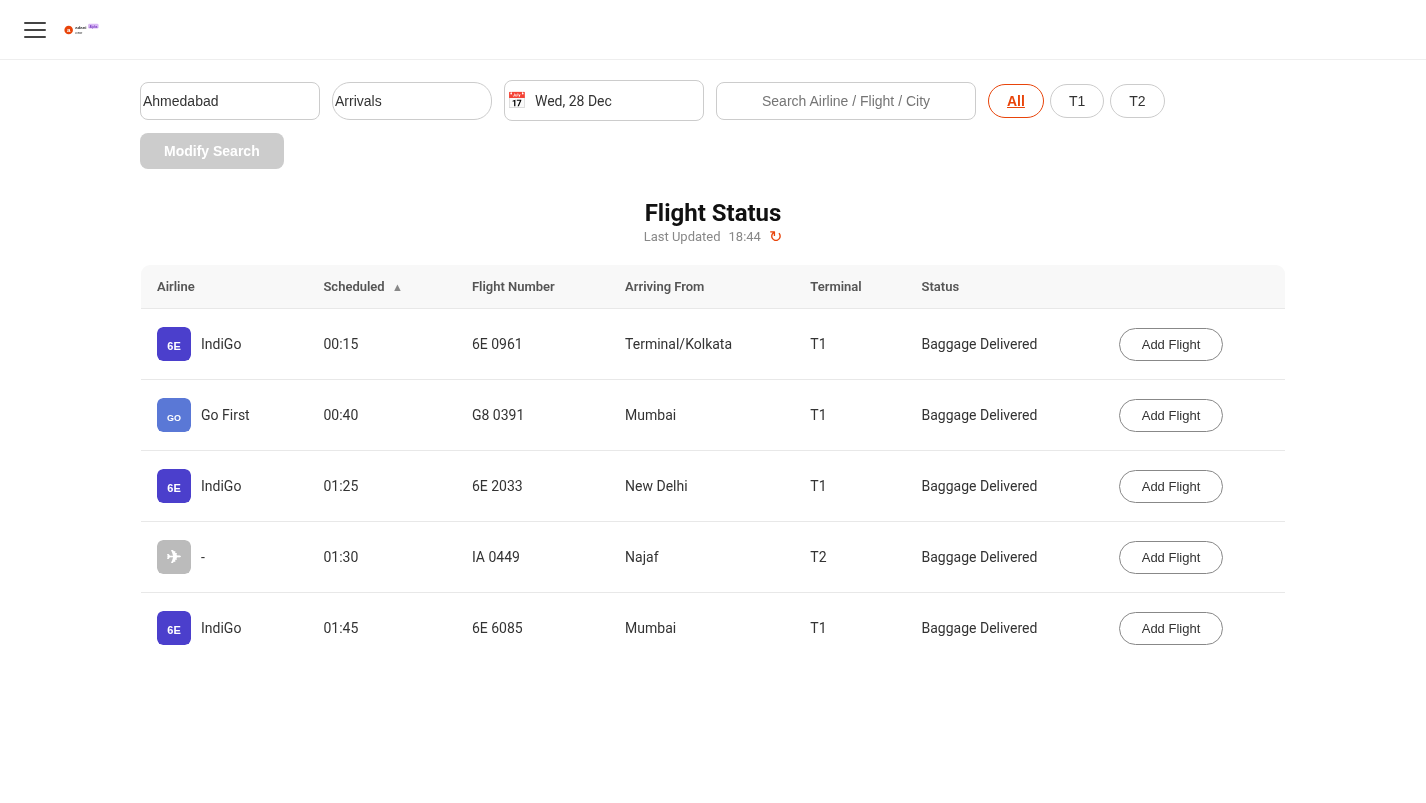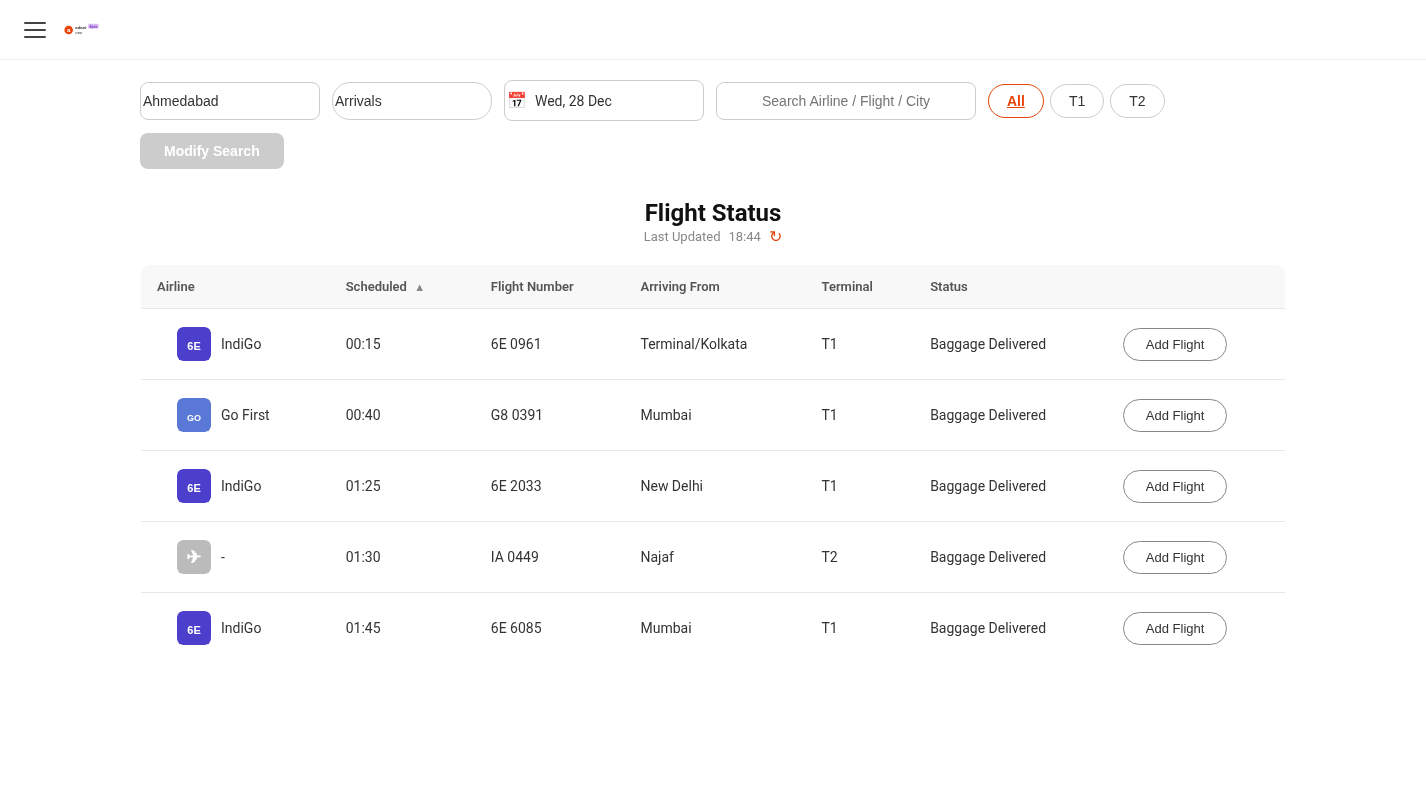--- a/index.html
+++ b/index.html
@@ -171,21 +171,20 @@
       height: 34px;
       border-radius: 6px;
       display: flex;
       align-items: center;
       justify-content: center;
       font-size: 10px;
       font-weight: bold;
       color: white;
       flex-shrink: 0;
       overflow: hidden;
-      margin-left: 20px;
     }
 
     .add-flight-btn {
       border: 1.5px solid #888;
       border-radius: 20px;
       padding: 8px 22px;
       font-size: 13px;
       background: #fff;
       color: #333;
       cursor: pointer;

